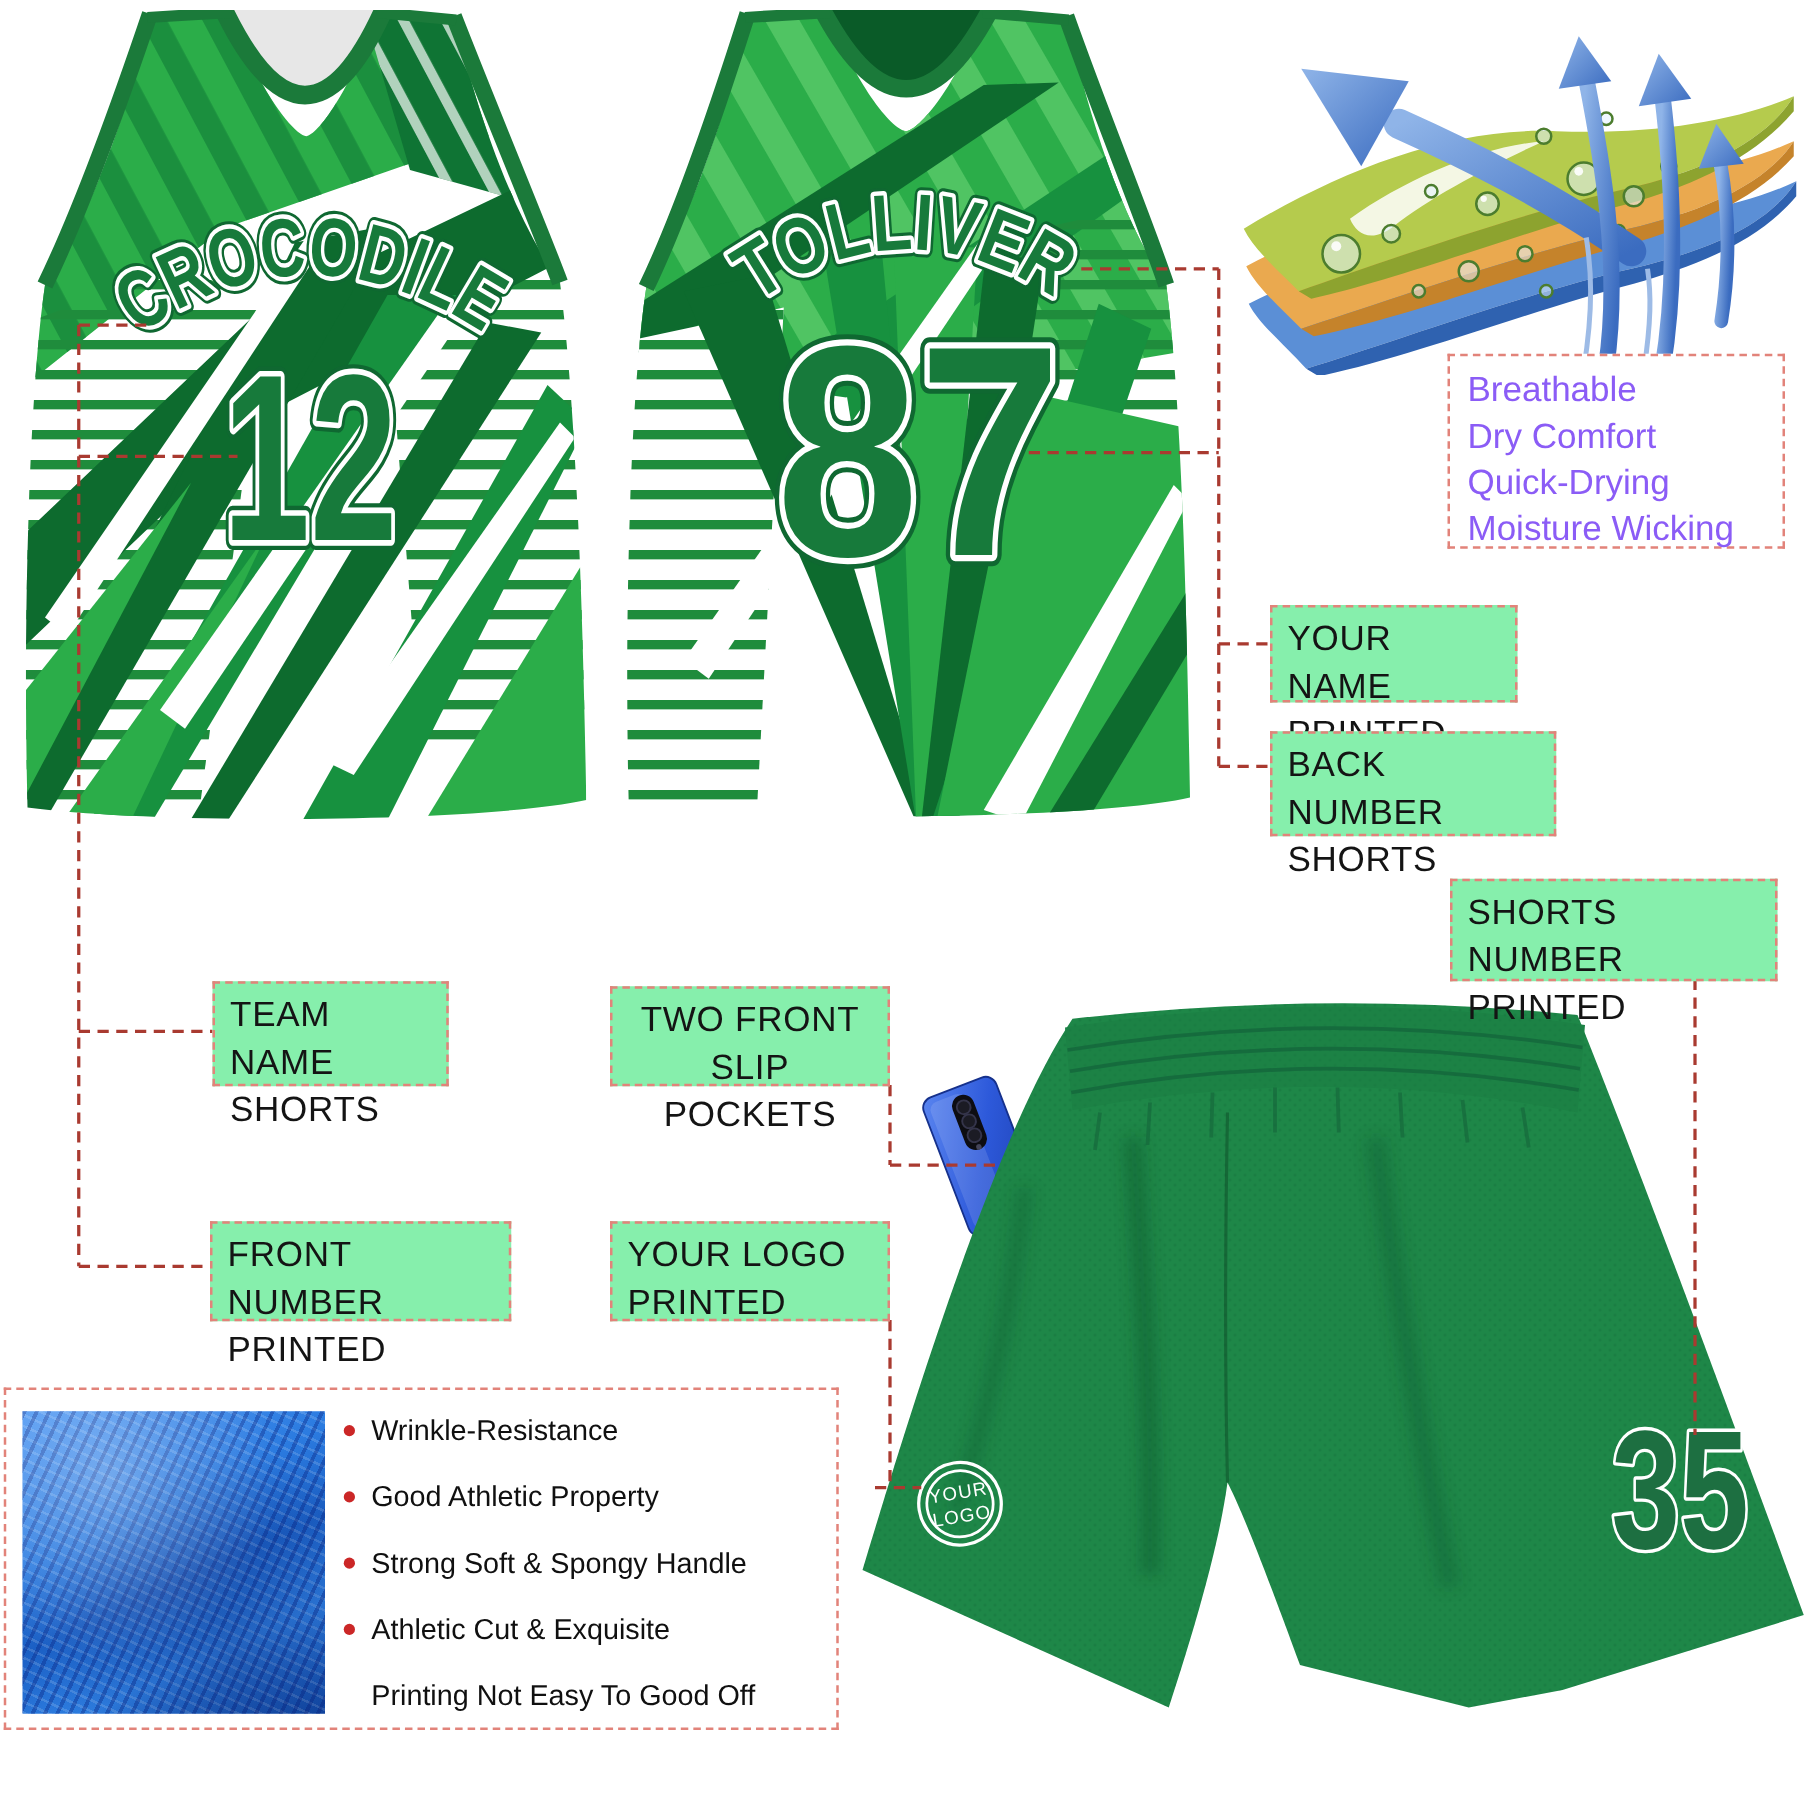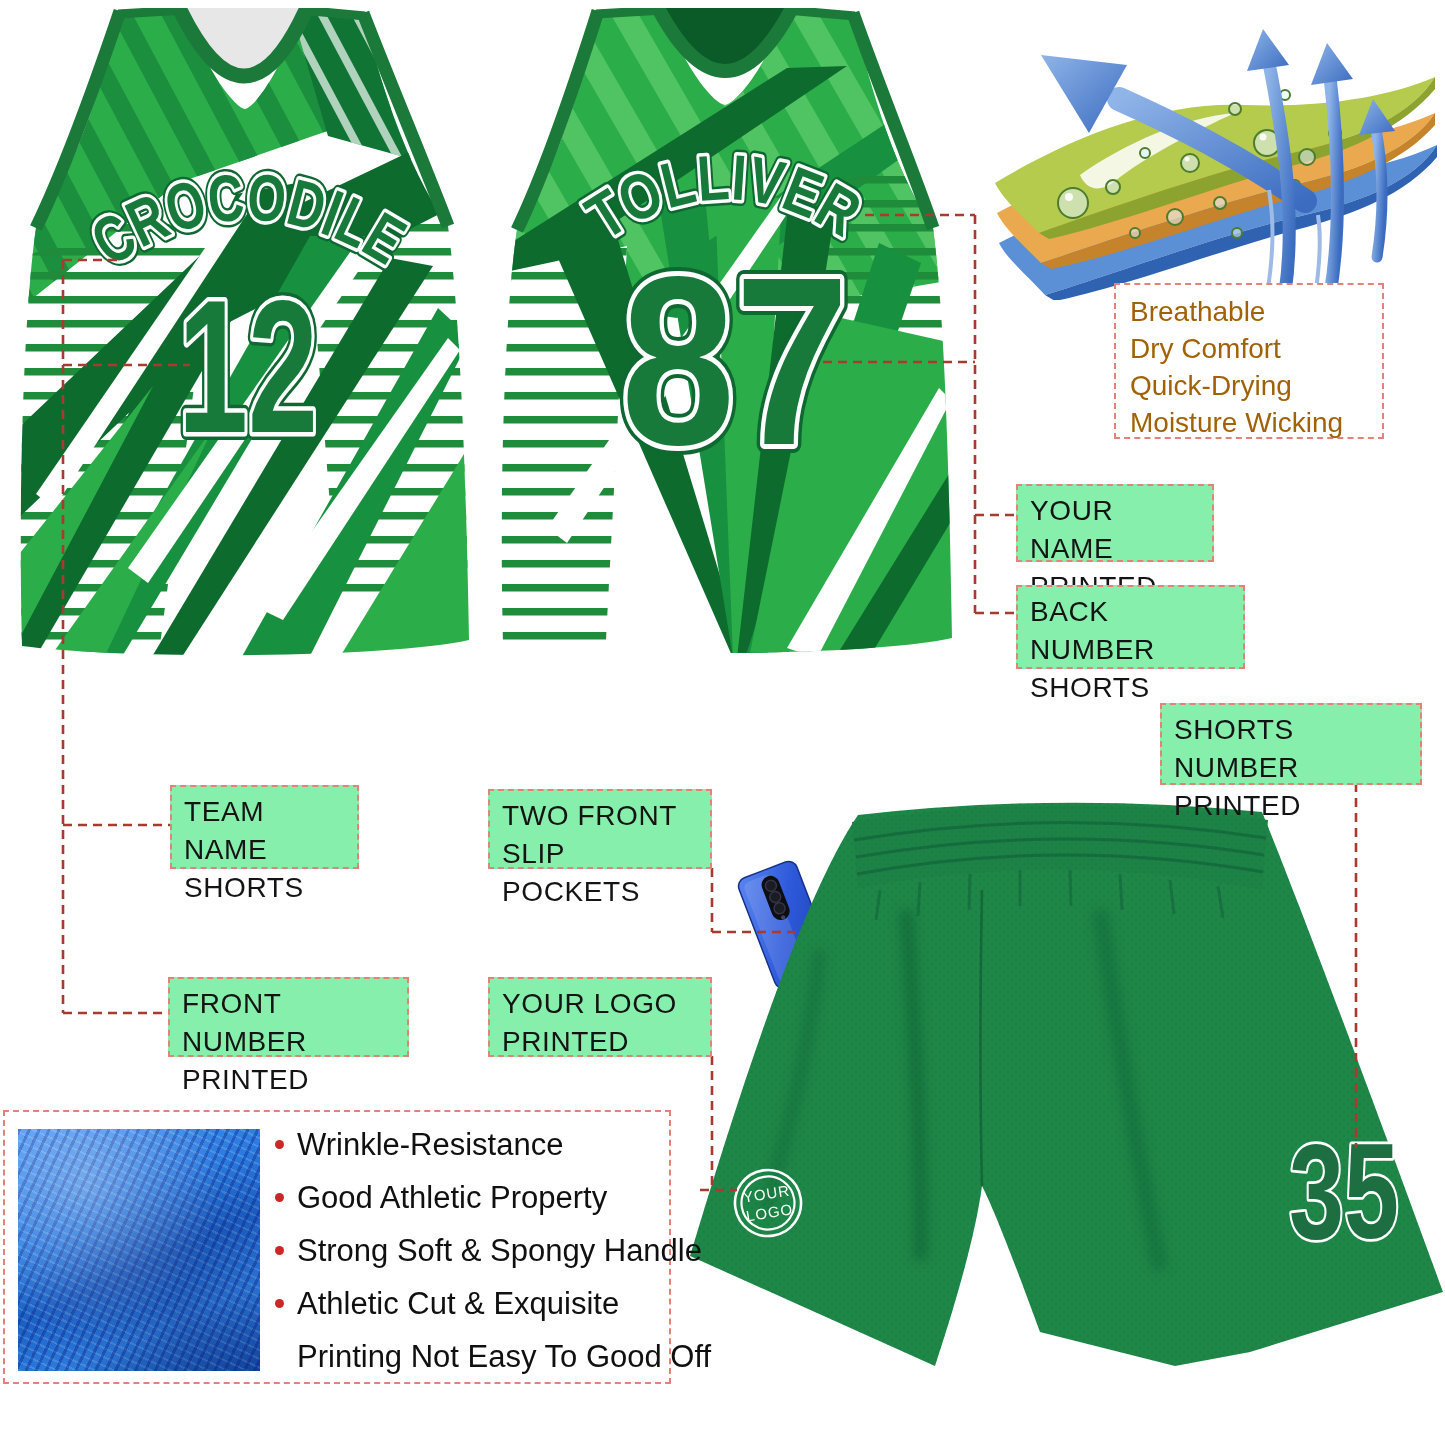--- a/index.html
+++ b/index.html
@@ -7,37 +7,37 @@
          font-family:"Liberation Sans","DejaVu Sans",sans-serif;}
   .stage svg{position:absolute;}
   .stage *{box-sizing:border-box;}
 
   
   .callout{position:absolute;background:#86efac;border:2px dashed #e2837a;color:#141414;
            white-space:pre-line;font-size:28px;line-height:38px;letter-spacing:.6px;
            padding:6px 12px;z-index:6;}
 
   
-  #breathable-box{position:absolute;left:1114px;top:283px;width:270px;height:156px;
-      border:2px dashed #e2837a;background:#fff;color:#a16207;font-size:28px;line-height:37px;
+  #breathable-box{position:absolute;left:1158px;top:283px;width:270px;height:156px;
+      border:2px dashed #e2837a;background:#fff;color:#8b5cf6;font-size:28px;line-height:37px;
       padding:8px 14px;white-space:pre-line;z-index:6;}
 
   
   #features-box{position:absolute;left:3px;top:1110px;width:668px;height:274px;
       border:2px dashed #e2837a;background:#fff;z-index:6;}
   #fabric-swatch{position:absolute;left:13px;top:17px;width:242px;height:242px;
       background:
         radial-gradient(ellipse at 28% 22%, rgba(255,255,255,.30), rgba(255,255,255,0) 55%),
         radial-gradient(ellipse at 70% 80%, rgba(0,10,80,.25), rgba(0,10,80,0) 60%),
         repeating-linear-gradient(115deg, rgba(8,35,130,.38) 0 3px, rgba(8,35,130,0) 3px 9px),
         repeating-linear-gradient(25deg, rgba(255,255,255,.14) 0 2px, rgba(255,255,255,0) 2px 8px),
         linear-gradient(155deg,#4e97f2 0%,#2b7be0 35%,#1b5fc4 55%,#2e7fe2 75%,#124aa6 100%);
   }
   #features-list{position:absolute;left:268px;top:6px;margin:0;padding:0;list-style:none;}
-  #features-list li{position:relative;font-size:31px;line-height:53px;color:#101010;
+  #features-list li{position:relative;font-size:23px;line-height:53px;color:#101010;
       padding-left:24px;white-space:nowrap;}
   #features-list li::before{content:"";position:absolute;left:2px;top:22px;width:9px;height:9px;
       border-radius:50%;background:#cb2727;}
   #features-list li.no-dot::before{display:none;}
 
   
   #connectors{left:0;top:0;z-index:5;pointer-events:none;}
 
   text, textPath{font-family:"Liberation Sans","DejaVu Sans",sans-serif;}
 </style>
@@ -306,21 +306,21 @@
   <div class="callout" style="left:1016px;top:484px;width:198px;height:78px;">YOUR NAME
 PRINTED</div>
   <div class="callout" style="left:1016px;top:585px;width:229px;height:84px;">BACK NUMBER
 SHORTS</div>
   <div class="callout" style="left:1160px;top:703px;width:262px;height:82px;">SHORTS NUMBER
 PRINTED</div>
   <div class="callout" style="left:170px;top:785px;width:189px;height:84px;">TEAM NAME
 SHORTS</div>
   <div class="callout" style="left:168px;top:977px;width:241px;height:80px;">FRONT NUMBER
 PRINTED</div>
-  <div class="callout" style="left:488px;top:789px;width:224px;height:80px;">TWO FRONT
+  <div class="callout" style="left:488px;top:789px;width:224px;height:80px;text-align:center;">TWO FRONT
 SLIP POCKETS</div>
   <div class="callout" style="left:488px;top:977px;width:224px;height:80px;">YOUR LOGO
 PRINTED</div>
 
   <div id="features-box">
     <div id="fabric-swatch"></div>
     <ul id="features-list">
       <li>Wrinkle-Resistance</li>
       <li>Good Athletic Property</li>
       <li>Strong Soft &amp; Spongy Handle</li>

